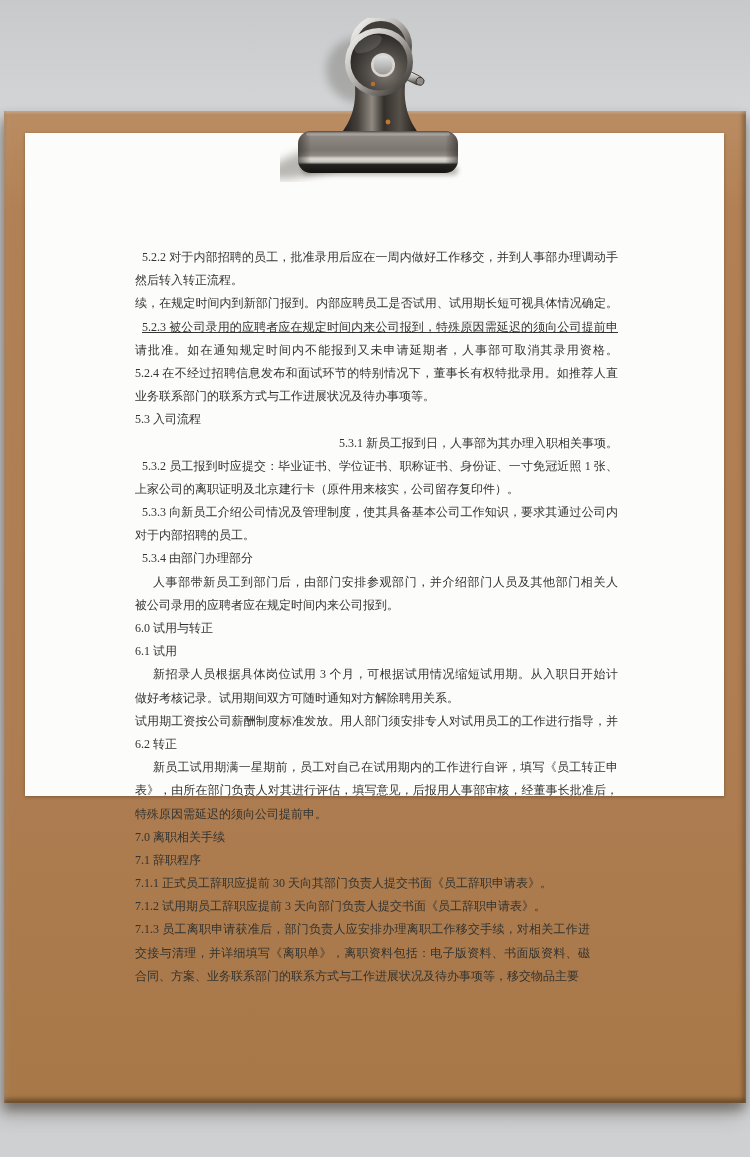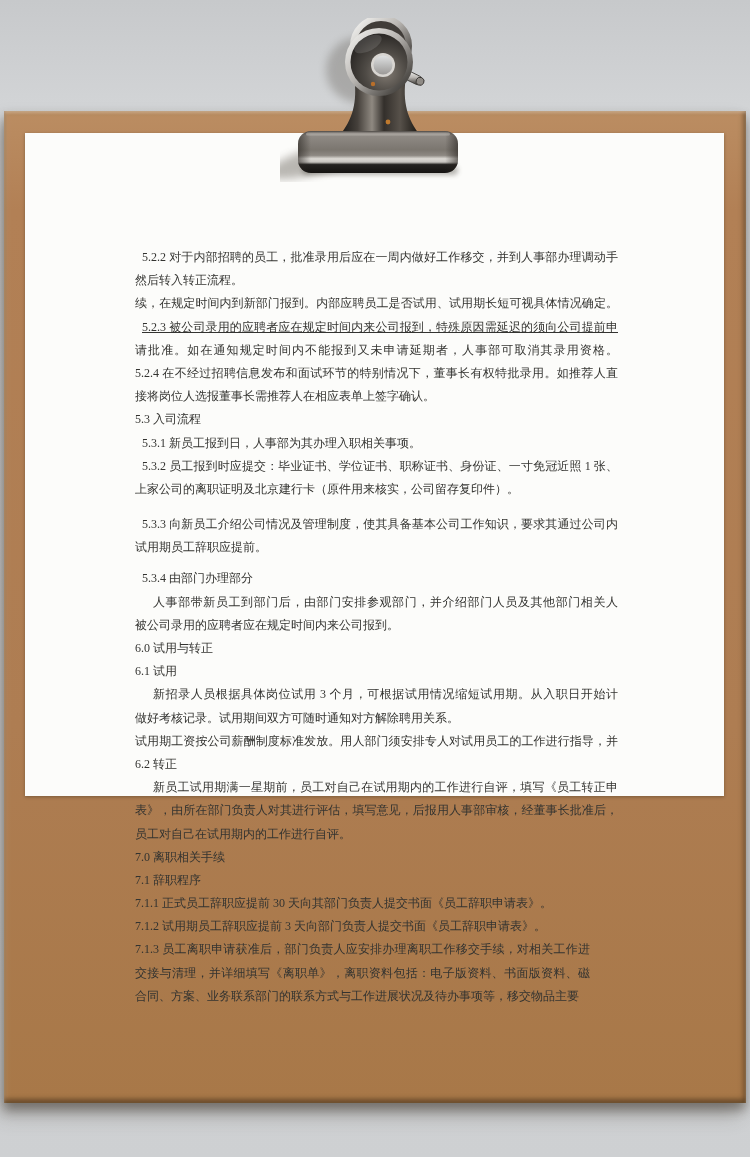--- a/index.html
+++ b/index.html
@@ -49,39 +49,39 @@
 
   <div class="paper">
     <div class="doc">
 
     <div class="line just" style="padding-left: 7px;">5.2.2 对于内部招聘的员工，批准录用后应在一周内做好工作移交，并到人事部办理调动手</div>
         <div class="line">然后转入转正流程。</div>
         <div class="line just">续，在规定时间内到新部门报到。内部应聘员工是否试用、试用期长短可视具体情况确定。</div>
         <div class="line just" style="padding-left: 7px; text-decoration: underline;">5.2.3 被公司录用的应聘者应在规定时间内来公司报到，特殊原因需延迟的须向公司提前申</div>
         <div class="line just">请批准。如在通知规定时间内不能报到又未申请延期者，人事部可取消其录用资格。</div>
         <div class="line just">5.2.4 在不经过招聘信息发布和面试环节的特别情况下，董事长有权特批录用。如推荐人直</div>
-        <div class="line">接将岗位人选报董事长需推荐人在相应表单上签字确认。</div>
+        <div class="line">业务联系部门的联系方式与工作进展状况及待办事项等。</div>
         <div class="line">5.3 入司流程</div>
-        <div class="line" style="padding-left: 7px;">5.3.1 新员工报到日，人事部为其办理入职相关事项。</div>
+        <div class="line" style="padding-left: 7px; text-align: right;">5.3.1 新员工报到日，人事部为其办理入职相关事项。</div>
         <div class="line just" style="padding-left: 7px;">5.3.2 员工报到时应提交：毕业证书、学位证书、职称证书、身份证、一寸免冠近照 1 张、</div>
         <div class="line">上家公司的离职证明及北京建行卡（原件用来核实，公司留存复印件）。</div>
-        <div class="line just" style="padding-left: 7px; margin-top: 12px;">5.3.3 向新员工介绍公司情况及管理制度，使其具备基本公司工作知识，要求其通过公司内</div>
-        <div class="line">试用期员工辞职应提前。</div>
-        <div class="line" style="padding-left: 7px; margin-top: 8px;">5.3.4 由部门办理部分</div>
+        <div class="line just" style="padding-left: 7px;">5.3.3 向新员工介绍公司情况及管理制度，使其具备基本公司工作知识，要求其通过公司内</div>
+        <div class="line">对于内部招聘的员工。</div>
+        <div class="line" style="padding-left: 7px;">5.3.4 由部门办理部分</div>
         <div class="line just" style="padding-left: 18px;">人事部带新员工到部门后，由部门安排参观部门，并介绍部门人员及其他部门相关人员；</div>
         <div class="line">被公司录用的应聘者应在规定时间内来公司报到。</div>
         <div class="line">6.0 试用与转正</div>
         <div class="line">6.1 试用</div>
         <div class="line just" style="padding-left: 18px;">新招录人员根据具体岗位试用 3 个月，可根据试用情况缩短试用期。从入职日开始计薪，</div>
         <div class="line">做好考核记录。试用期间双方可随时通知对方解除聘用关系。</div>
         <div class="line just">试用期工资按公司薪酬制度标准发放。用人部门须安排专人对试用员工的工作进行指导，并</div>
         <div class="line">6.2 转正</div>
         <div class="line just" style="padding-left: 18px;">新员工试用期满一星期前，员工对自己在试用期内的工作进行自评，填写《员工转正申请</div>
         <div class="line just">表》，由所在部门负责人对其进行评估，填写意见，后报用人事部审核，经董事长批准后，试</div>
-        <div class="line">员工对自己在试用期内的工作进行自评。</div>
+        <div class="line">特殊原因需延迟的须向公司提前申。</div>
         <div class="line">7.0 离职相关手续</div>
         <div class="line">7.1 辞职程序</div>
         <div class="line">7.1.1 正式员工辞职应提前 30 天向其部门负责人提交书面《员工辞职申请表》。</div>
         <div class="line">7.1.2 试用期员工辞职应提前 3 天向部门负责人提交书面《员工辞职申请表》。</div>
         <div class="line just narrow">7.1.3 员工离职申请获准后，部门负责人应安排办理离职工作移交手续，对相关工作进行</div>
         <div class="line just narrow">交接与清理，并详细填写《离职单》，离职资料包括：电子版资料、书面版资料、磁盘、</div>
         <div class="line narrow">合同、方案、业务联系部门的联系方式与工作进展状况及待办事项等，移交物品主要包</div>
       </div>
   </div>
 

